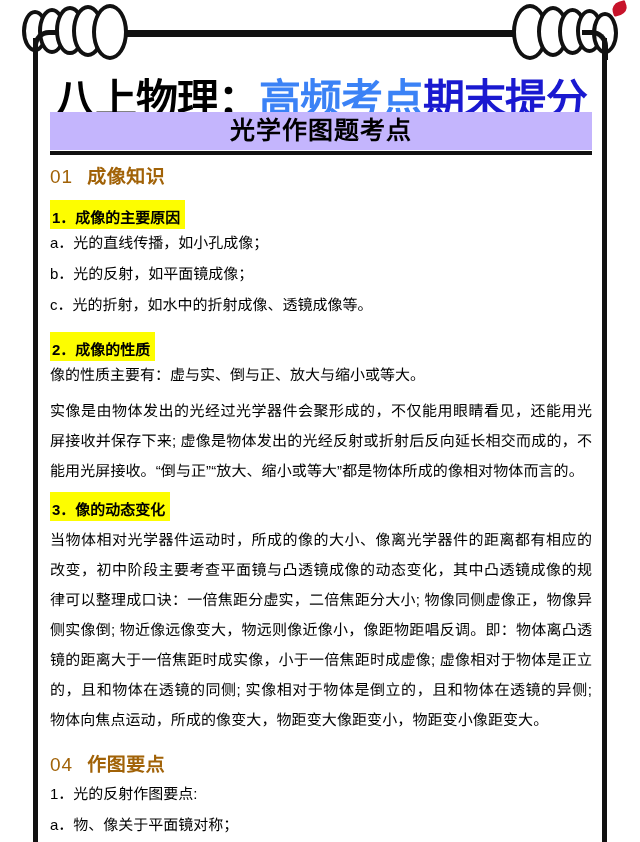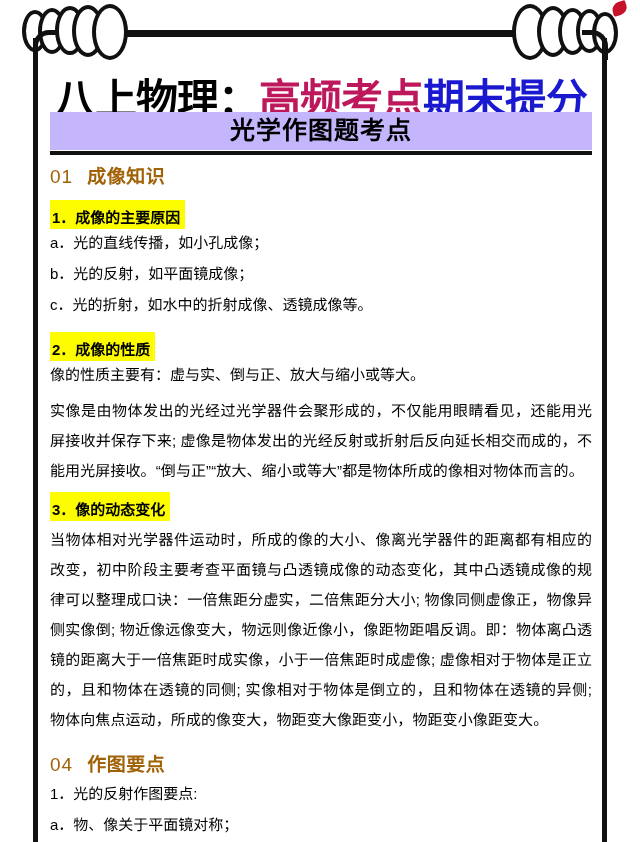--- a/index.html
+++ b/index.html
@@ -107,21 +107,21 @@
     align-items: center;
     justify-content: flex-start;
     white-space: nowrap;
     font-family: "DejaVu Serif", "Liberation Serif", serif;
     font-weight: bold;
     font-size: 42px;
     letter-spacing: -1px;
     line-height: 1;
   }
   #main-title .t-black { color: #000000; }
-  #main-title .t-red   { color: #be185d; }
+  #main-title .t-red   { color: #3b82f6; }
   #main-title .t-blue  { color: #1a19d0; }
 
   
   #content {
     position: absolute;
     left: 38px;
     top: 108px;
     width: 564px;
     height: 734px;
     overflow: hidden;

